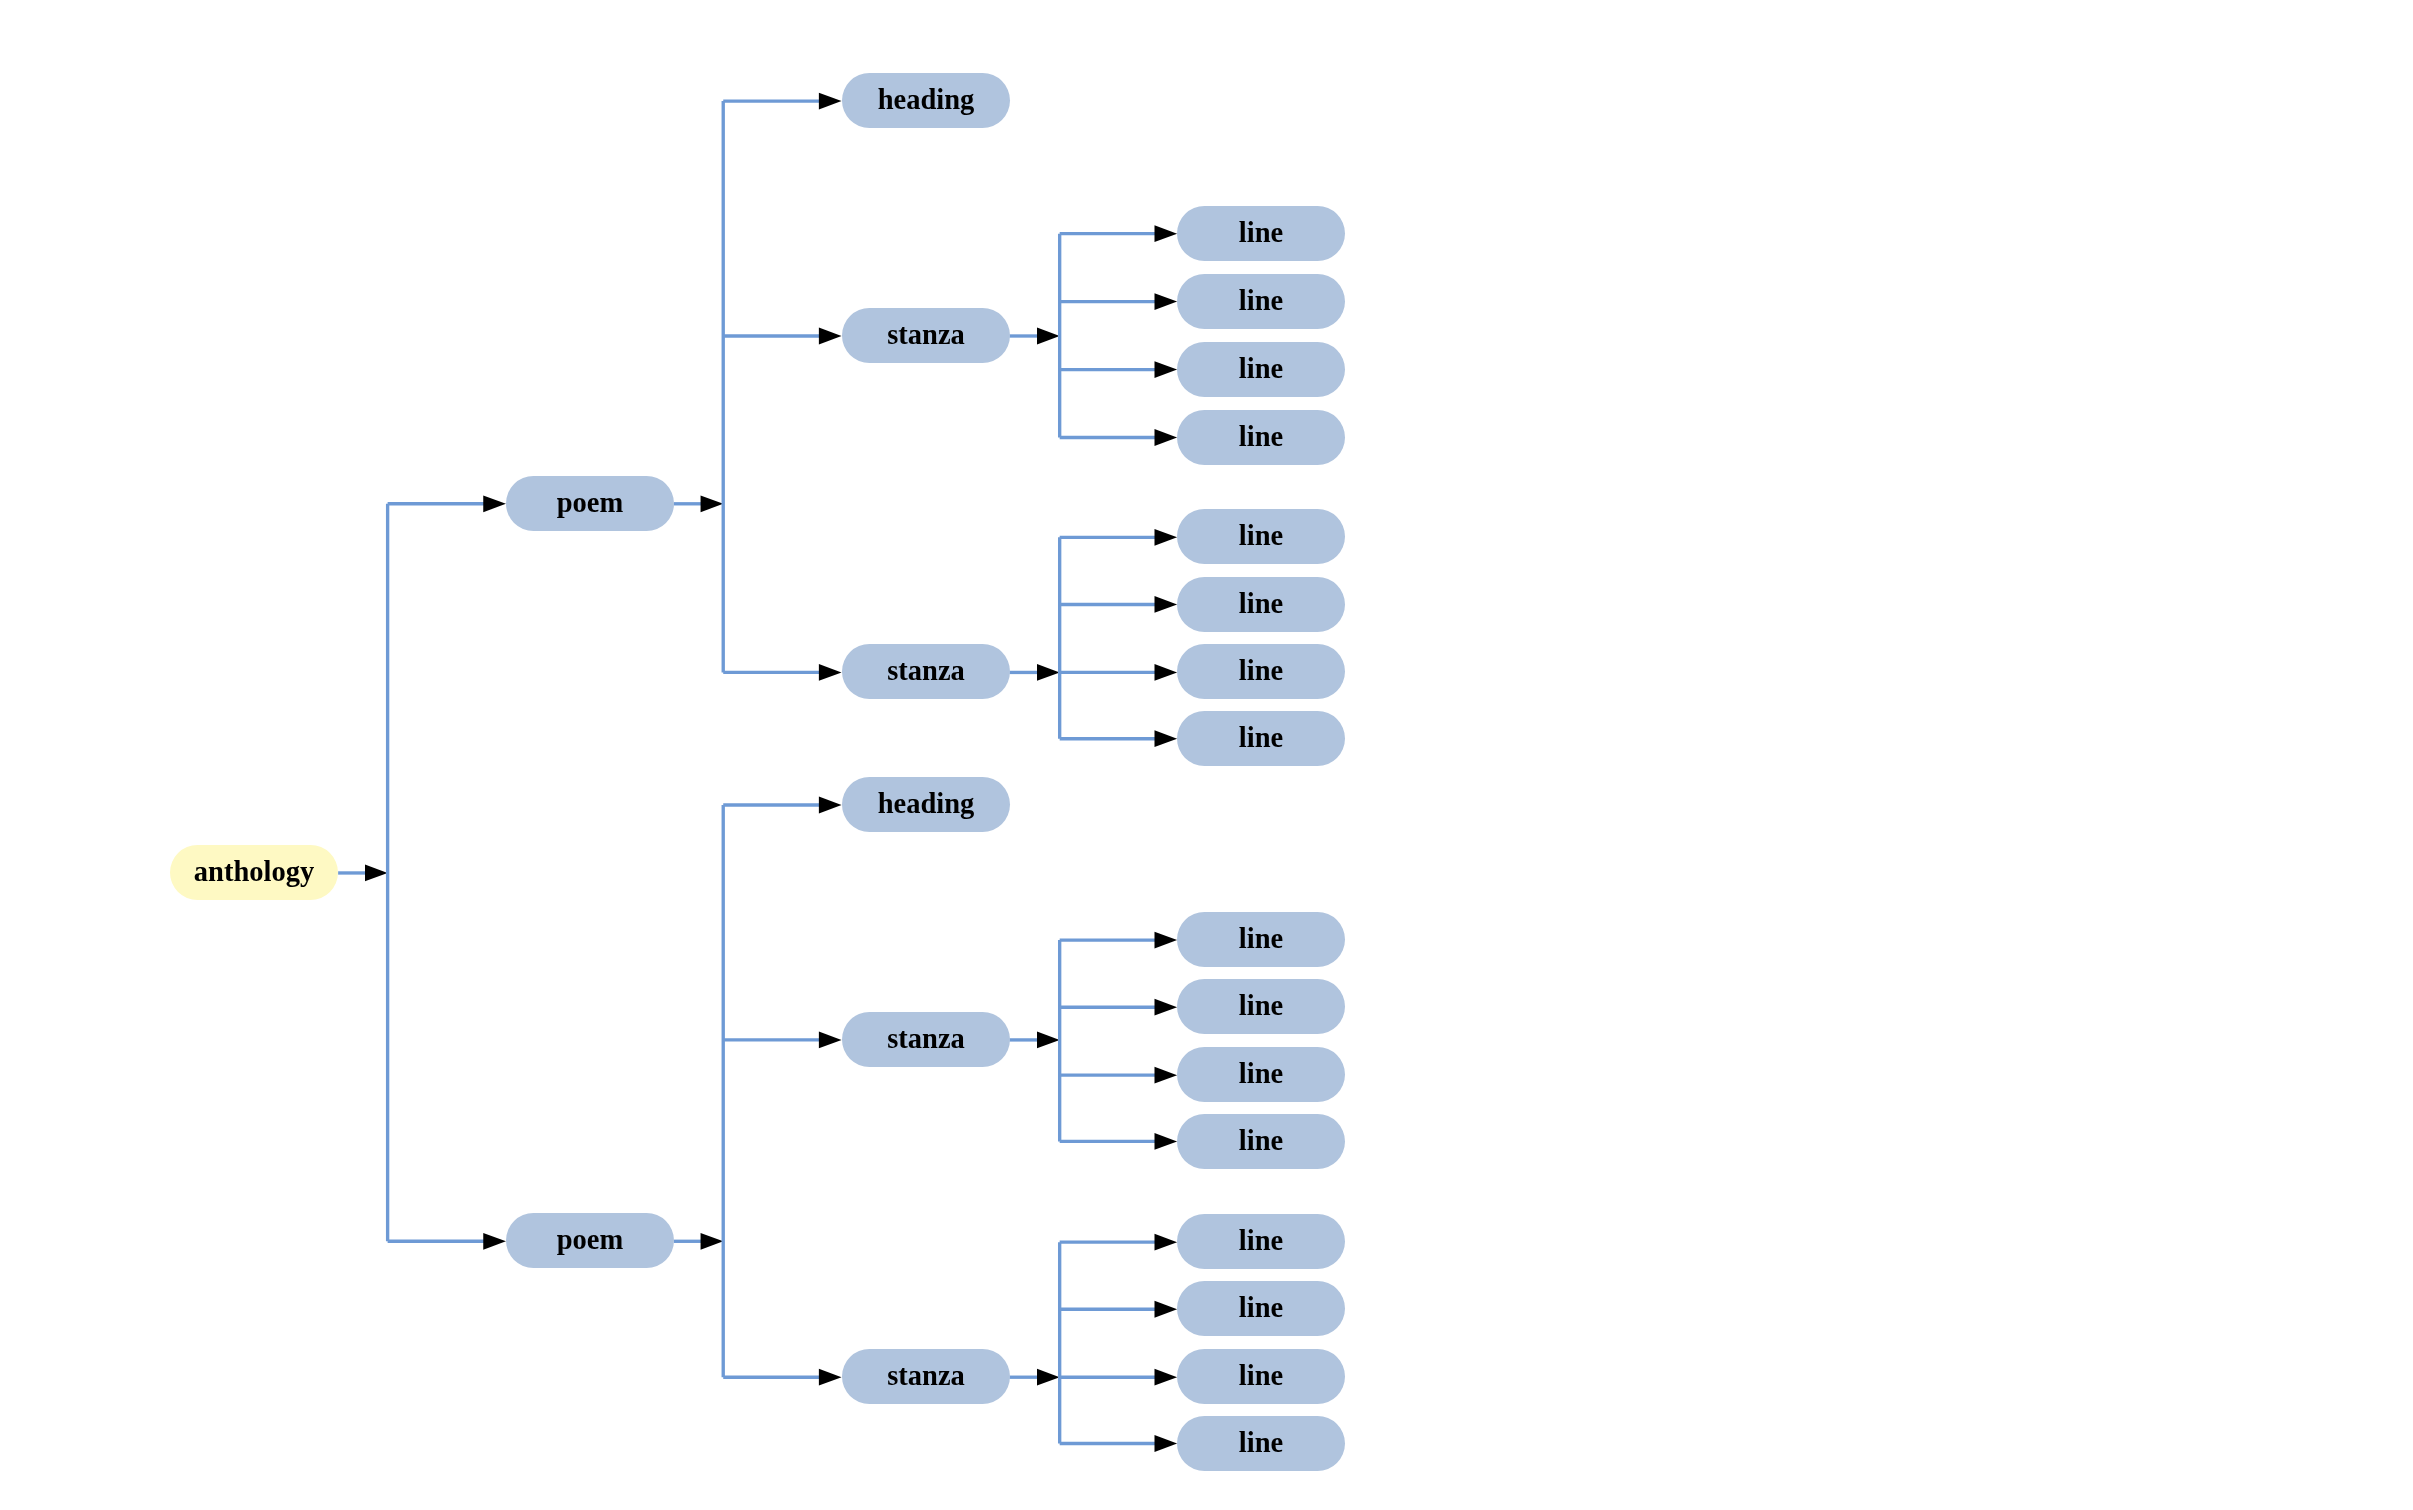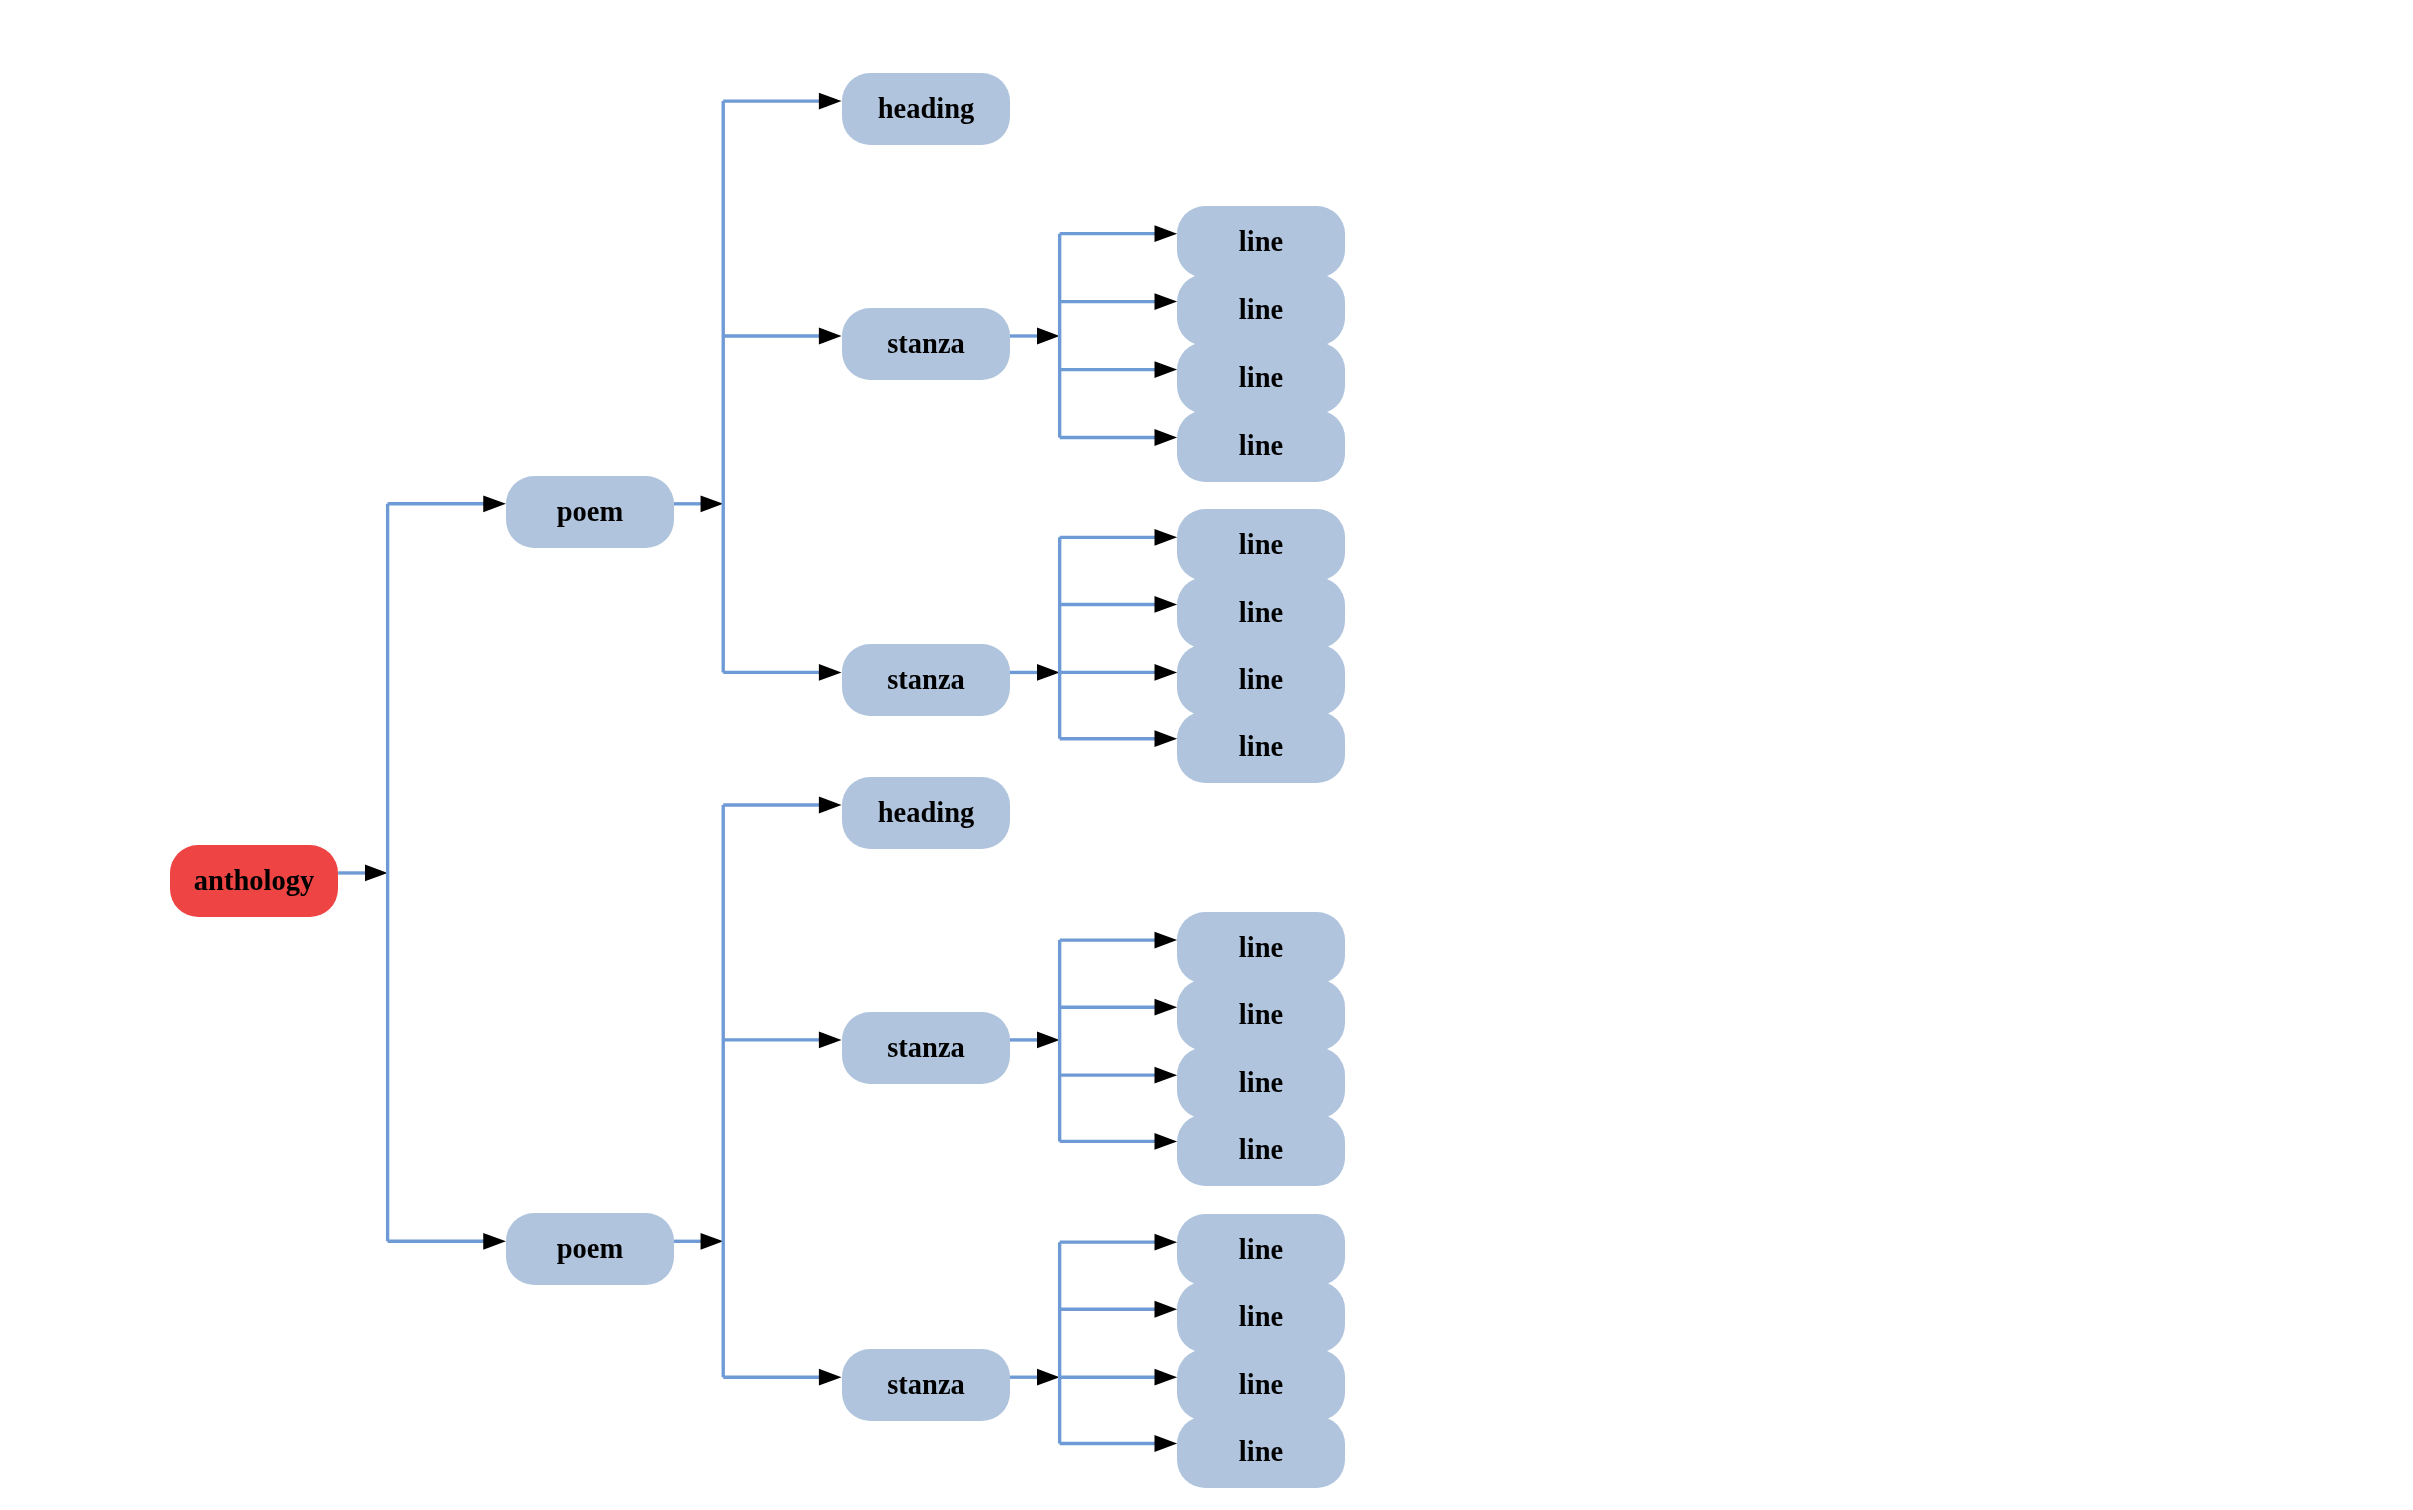--- a/index.html
+++ b/index.html
@@ -12,21 +12,21 @@
     font-family: "Liberation Serif", "DejaVu Serif", serif;
   }
   #edge-layer {
     position: absolute;
     left: 0; top: 0;
     width: 2413px; height: 1511px;
   }
   .node {
     position: absolute;
     width: 168px;
-    height: 72px;
+    height: 55px;
     border-radius: 28px;
     background: #b0c4de;
     color: #000000;
     display: flex;
     align-items: center;
     justify-content: center;
     font-size: 28.5px;
     font-weight: bold;
     line-height: 1;
     box-sizing: border-box;
@@ -116,21 +116,21 @@
         <line x1="1263" y1="1480" x2="1379" y2="1480" stroke="#6e9ad5" stroke-width="4"></line>
         <polygon points="1376,1470 1376,1490 1403,1480" fill="#000000"></polygon>
         <line x1="1263" y1="1560" x2="1379" y2="1560" stroke="#6e9ad5" stroke-width="4"></line>
         <polygon points="1376,1550 1376,1570 1403,1560" fill="#000000"></polygon>
         <line x1="1263" y1="1641" x2="1379" y2="1641" stroke="#6e9ad5" stroke-width="4"></line>
         <polygon points="1376,1631 1376,1651 1403,1641" fill="#000000"></polygon>
         <line x1="1263" y1="1720" x2="1379" y2="1720" stroke="#6e9ad5" stroke-width="4"></line>
         <polygon points="1376,1710 1376,1730 1403,1720" fill="#000000"></polygon>
       </g>
     </svg>
-<div class="node" style="left: 170px; top: 845px; background: #ef4444; color: rgb(0, 0, 0);">anthology</div>
+<div class="node" style="left: 170px; top: 845px; background: #fef9c3; color: rgb(0, 0, 0);">anthology</div>
     <div class="node" style="left: 506px; top: 476px; background: rgb(176, 196, 222); color: rgb(0, 0, 0);">poem</div>
     <div class="node" style="left: 842px; top: 73px; background: rgb(176, 196, 222); color: rgb(0, 0, 0);">heading</div>
     <div class="node" style="left: 842px; top: 308px; background: rgb(176, 196, 222); color: rgb(0, 0, 0);">stanza</div>
     <div class="node" style="left: 1177px; top: 206px; background: rgb(176, 196, 222); color: rgb(0, 0, 0);">line</div>
     <div class="node" style="left: 1177px; top: 274px; background: rgb(176, 196, 222); color: rgb(0, 0, 0);">line</div>
     <div class="node" style="left: 1177px; top: 342px; background: rgb(176, 196, 222); color: rgb(0, 0, 0);">line</div>
     <div class="node" style="left: 1177px; top: 410px; background: rgb(176, 196, 222); color: rgb(0, 0, 0);">line</div>
     <div class="node" style="left: 842px; top: 644px; background: rgb(176, 196, 222); color: rgb(0, 0, 0);">stanza</div>
     <div class="node" style="left: 1177px; top: 509px; background: rgb(176, 196, 222); color: rgb(0, 0, 0);">line</div>
     <div class="node" style="left: 1177px; top: 577px; background: rgb(176, 196, 222); color: rgb(0, 0, 0);">line</div>

